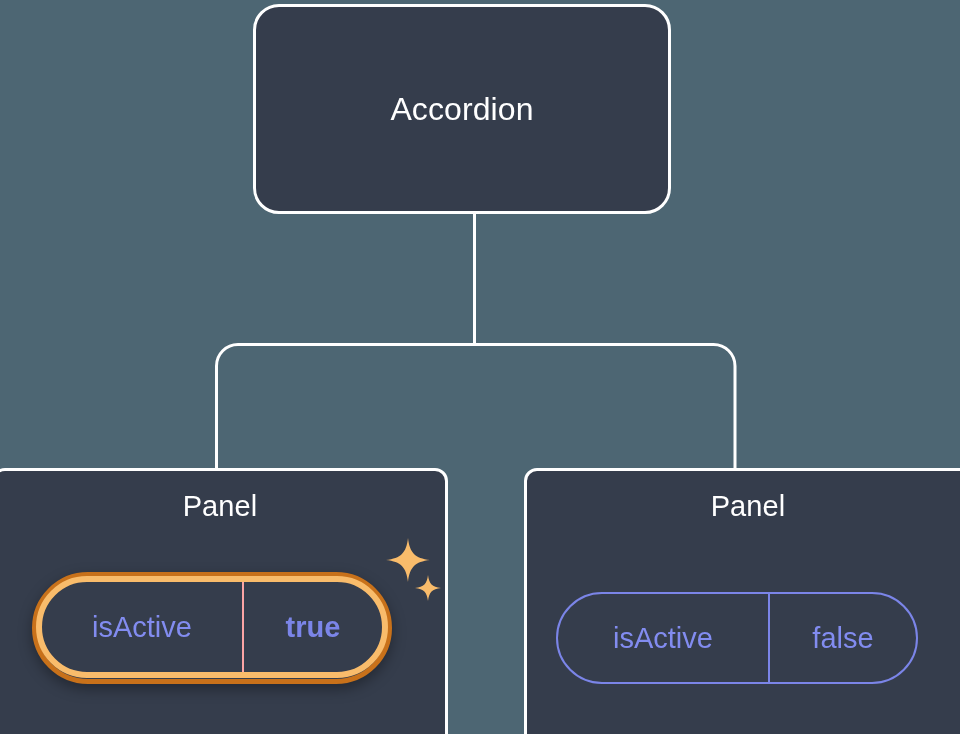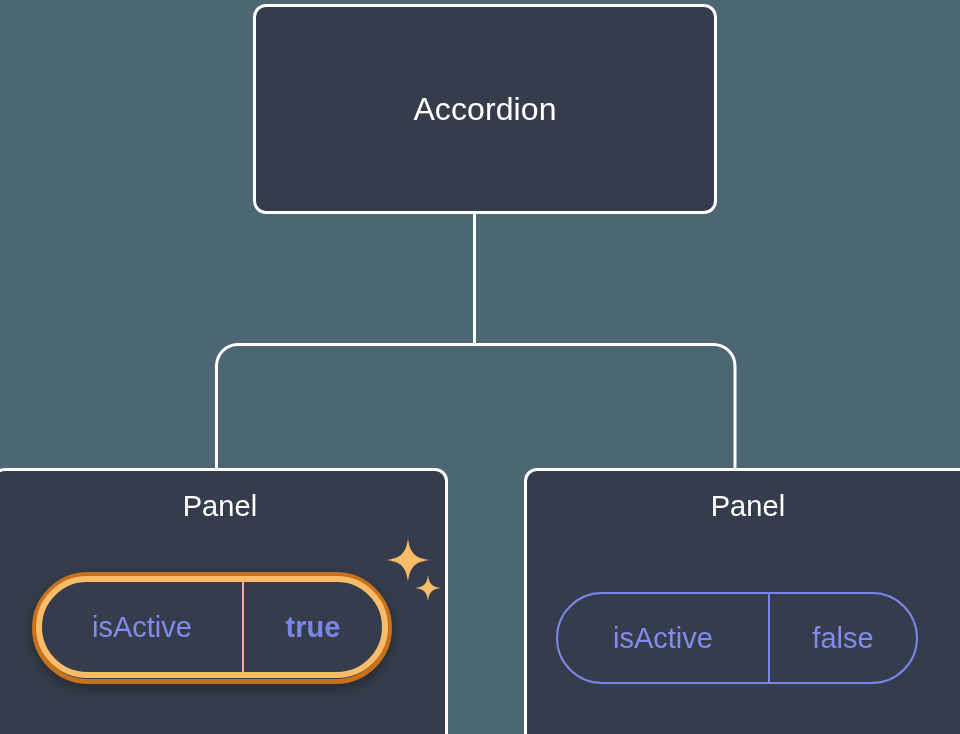--- a/index.html
+++ b/index.html
@@ -45,25 +45,26 @@
     font-weight: 400;
     text-align: center;
     letter-spacing: 0.1px;
     white-space: nowrap;
   }
 
   
   #node-root {
     left: 253px;
     top: 4px;
-    width: 464px;
+    width: 418px;
     height: 210px;
     display: flex;
     align-items: center;
     justify-content: center;
+    border-radius: 26px;
   }
   #node-root .node-title { font-size: 32px; }
 
   
   .node-panel {
     top: 468px;
     height: 280px;
     padding-top: 19px;
   }
   #node-panel-left  { left: -8px;  width: 456px; }

